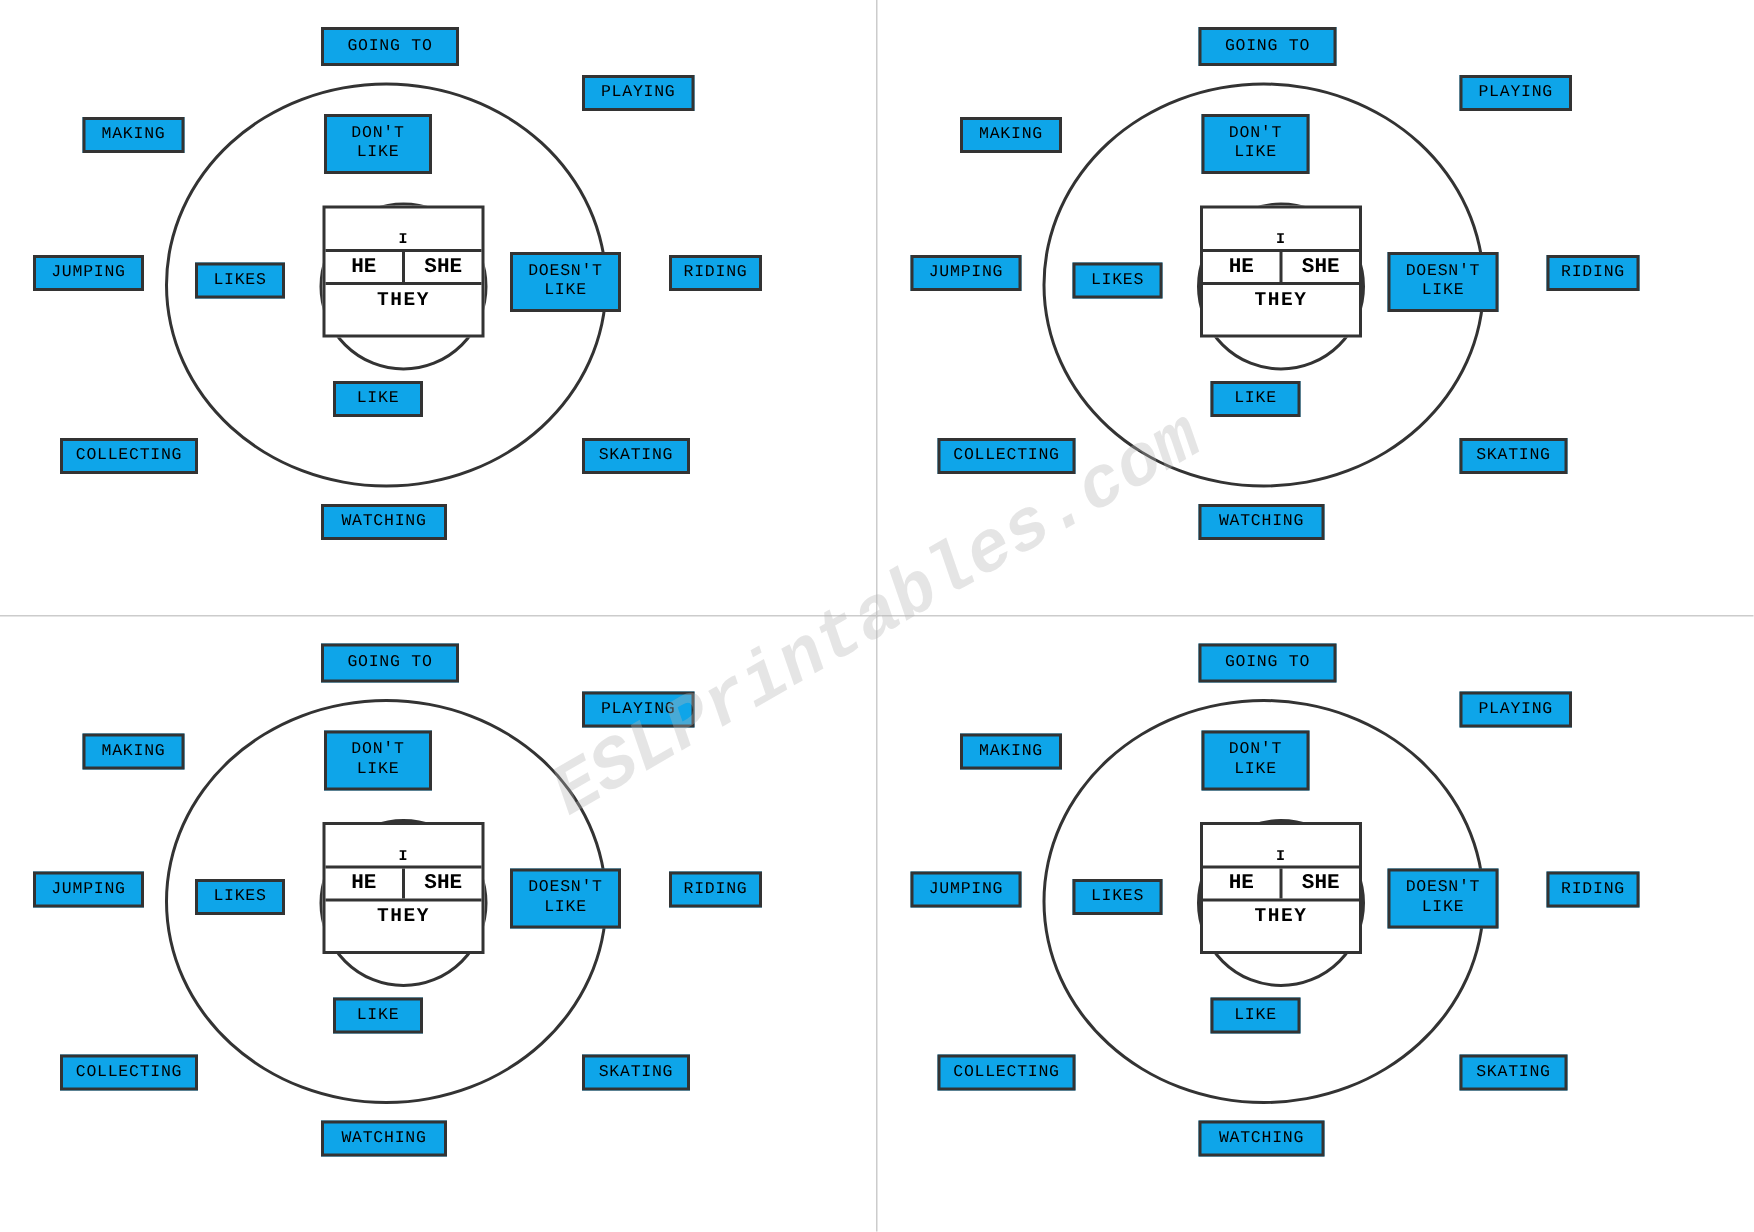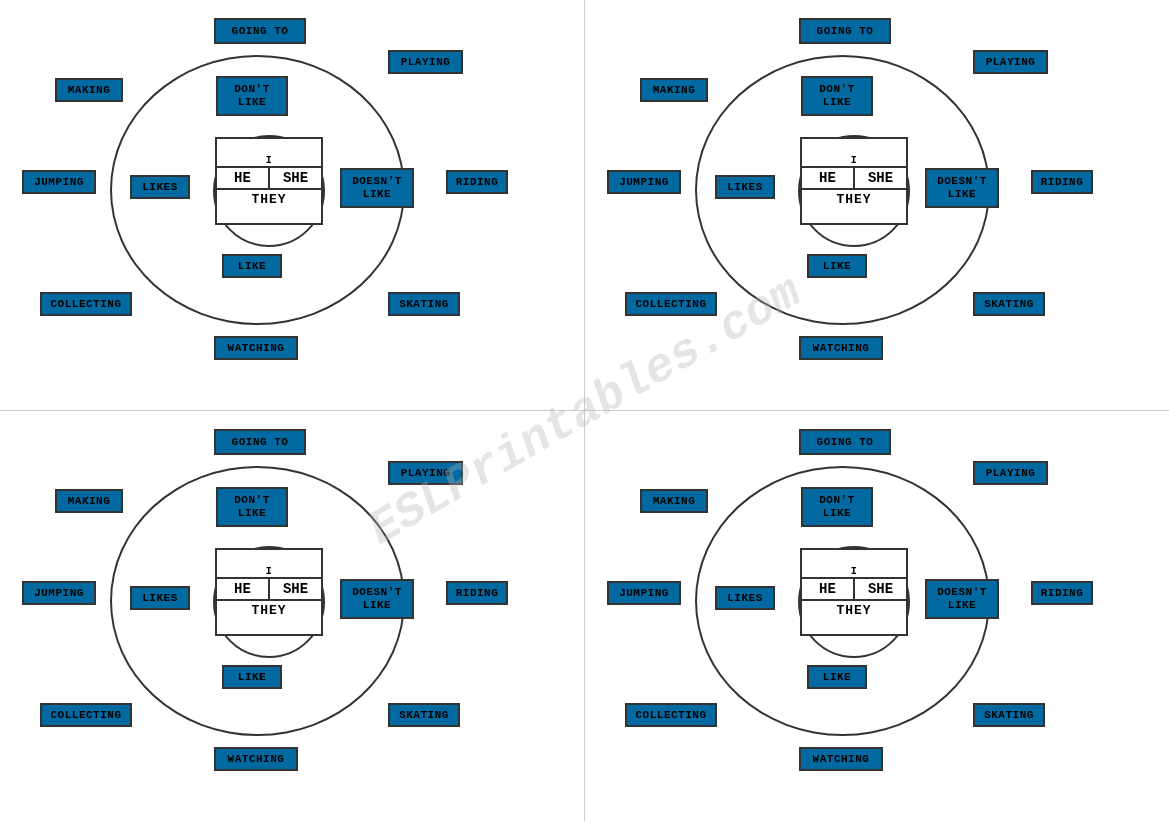--- a/index.html
+++ b/index.html
@@ -68,27 +68,27 @@
       position: absolute;
       border: 2px solid #333;
       border-radius: 50%;
       background: transparent;
     }
 
     
     .lbox {
       position: absolute;
       border: 2px solid #333;
-      background: #0369a1;
+      background: #0ea5e9;
       display: flex;
       align-items: center;
       justify-content: center;
       text-align: center;
       font-size: 11px;
-      font-weight: bold;
+      font-weight: normal;
       letter-spacing: 0.5px;
       white-space: nowrap;
       padding: 2px 12px;
     }
 
     
     .inner-circle {
       position: absolute;
       border: 2px solid #333;
       border-radius: 50%;

